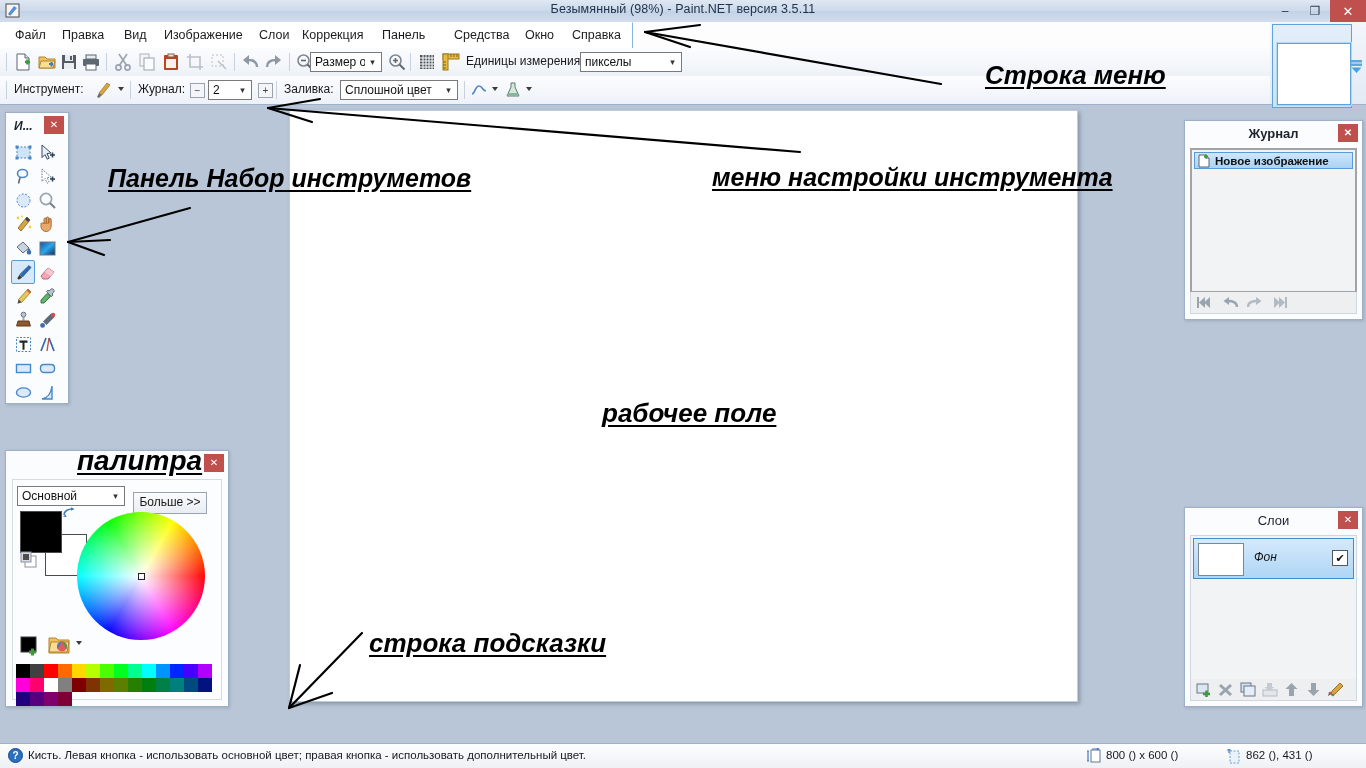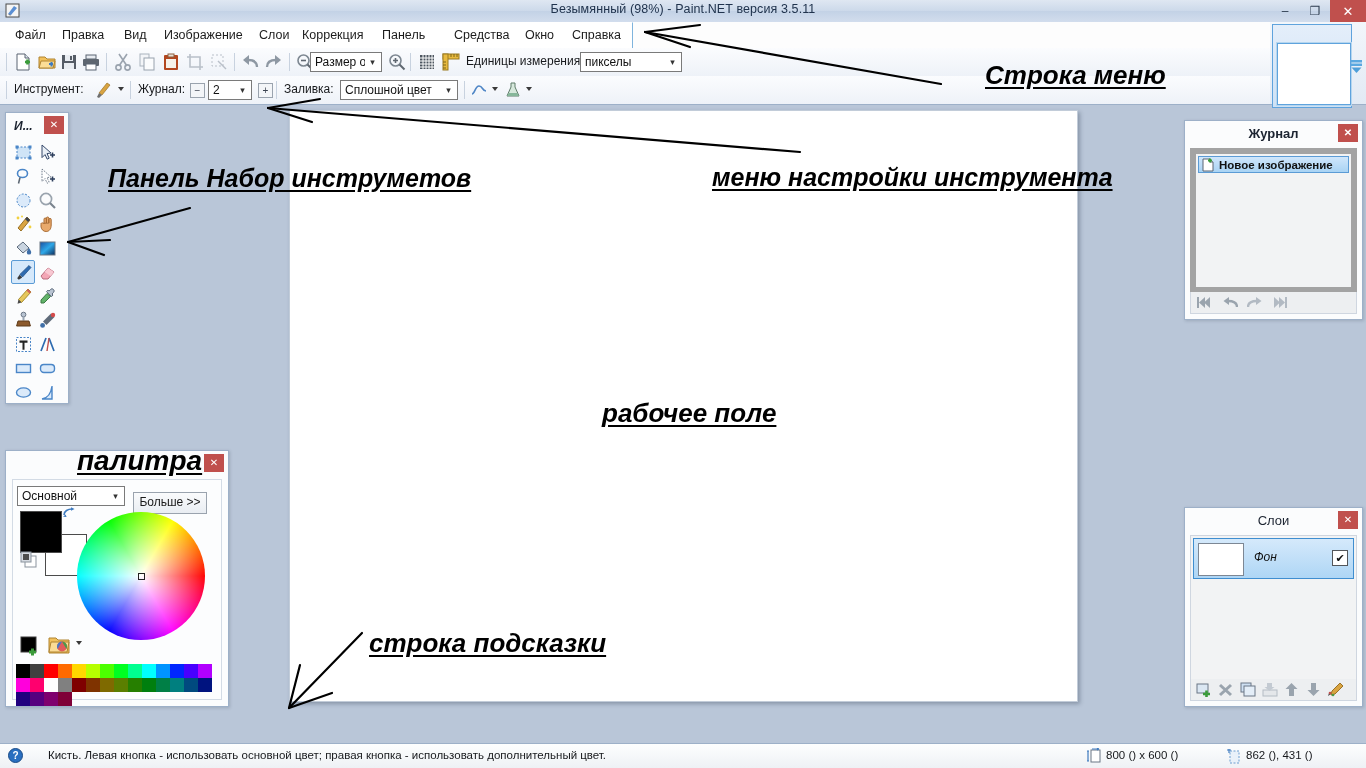--- a/index.html
+++ b/index.html
@@ -139,21 +139,21 @@
     border:1px solid #222;background:transparent;}
   #pal-addico{position:absolute;left:20px;top:636px;width:20px;height:20px;cursor:pointer;}
   #pal-openico{position:absolute;left:48px;top:635px;width:22px;height:21px;cursor:pointer;}
   #pal-strip{position:absolute;left:16px;top:664px;width:196px;height:28px;
     display:flex;flex-wrap:wrap;}
   .pal-cell{width:14px;height:14px;cursor:pointer;}
 
   
   #history{left:1184px;top:120px;width:177px;height:198px;font-weight:bold;}
   #hist-list{position:absolute;left:5px;top:27px;right:5px;bottom:26px;
-    background:#f2f3f4;border:6px solid #a3a3a3;}
+    background:#f2f3f4;border:2px solid #a3a3a3;}
   #hist-item{position:absolute;left:2px;top:2px;right:2px;height:17px;
     background:linear-gradient(to bottom,#cfe6fb,#a9d3f4);
     border:1px solid #5b9bd5;font-size:11.5px;color:#111;
     line-height:16px;padding-left:20px;box-sizing:border-box;cursor:pointer;}
   #hist-toolbar{position:absolute;left:5px;right:5px;bottom:5px;height:21px;
     background:#edeff1;border:1px solid #cfd6e0;border-top:none;}
   .hist-btn{position:absolute;top:2px;width:19px;height:17px;cursor:pointer;
     display:flex;align-items:center;justify-content:center;}
 
   
@@ -174,21 +174,21 @@
   .lay-btn{position:absolute;top:2px;width:19px;height:17px;cursor:pointer;
     display:flex;align-items:center;justify-content:center;}
 
   
   #statusbar{
     position:absolute;left:0;bottom:0;width:1366px;height:24px;
     background:linear-gradient(to bottom,#fdfefe,#eef1f5);
     border-top:1px solid #9db0c8;
   }
   #status-help-icon{position:absolute;left:8px;top:4px;width:15px;height:15px;}
-  #status-text{position:absolute;left:28px;top:5px;font-size:11.5px;color:#17191c;white-space:nowrap;margin-left:20px;}
+  #status-text{position:absolute;left:28px;top:5px;font-size:11.5px;color:#17191c;white-space:nowrap;}
   #status-size-icon{position:absolute;left:1086px;top:4px;width:16px;height:16px;}
   #status-size{position:absolute;left:1106px;top:5px;font-size:11.5px;color:#17191c;}
   #status-pos-icon{position:absolute;left:1226px;top:4px;width:15px;height:16px;}
   #status-pos{position:absolute;left:1246px;top:5px;font-size:11.5px;color:#17191c;}
 
   
   .anno{
     position:absolute;font-style:italic;font-weight:bold;color:#000;
     text-decoration:underline;text-underline-offset:3px;
     font-family:"Liberation Sans", sans-serif;white-space:nowrap;

